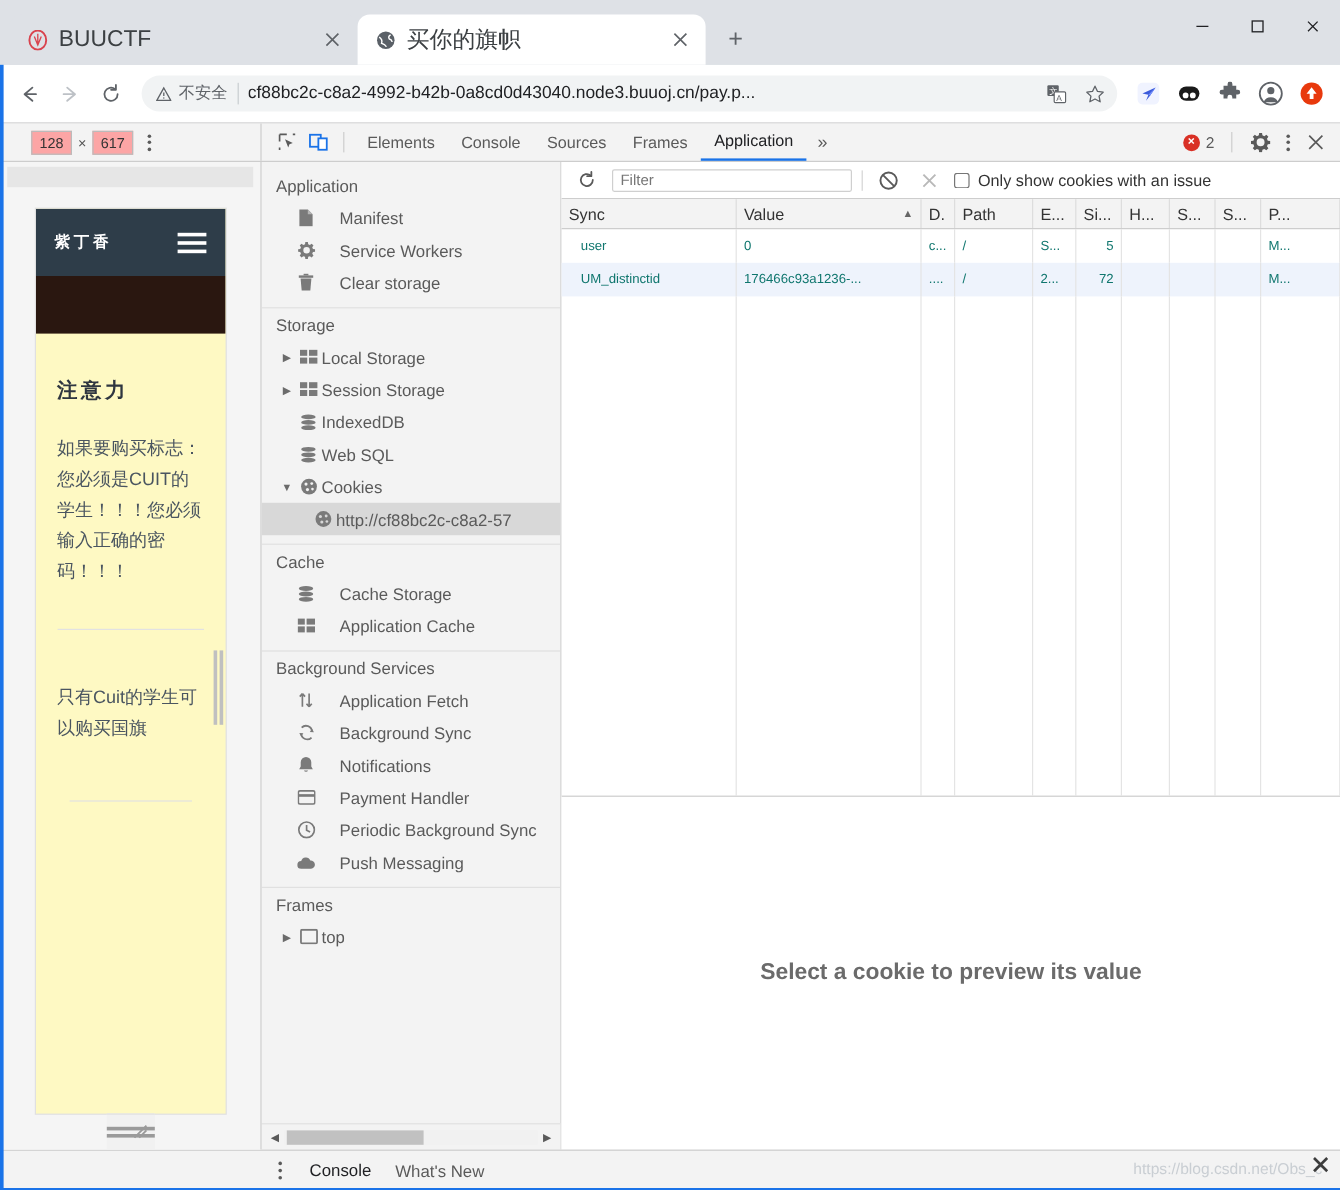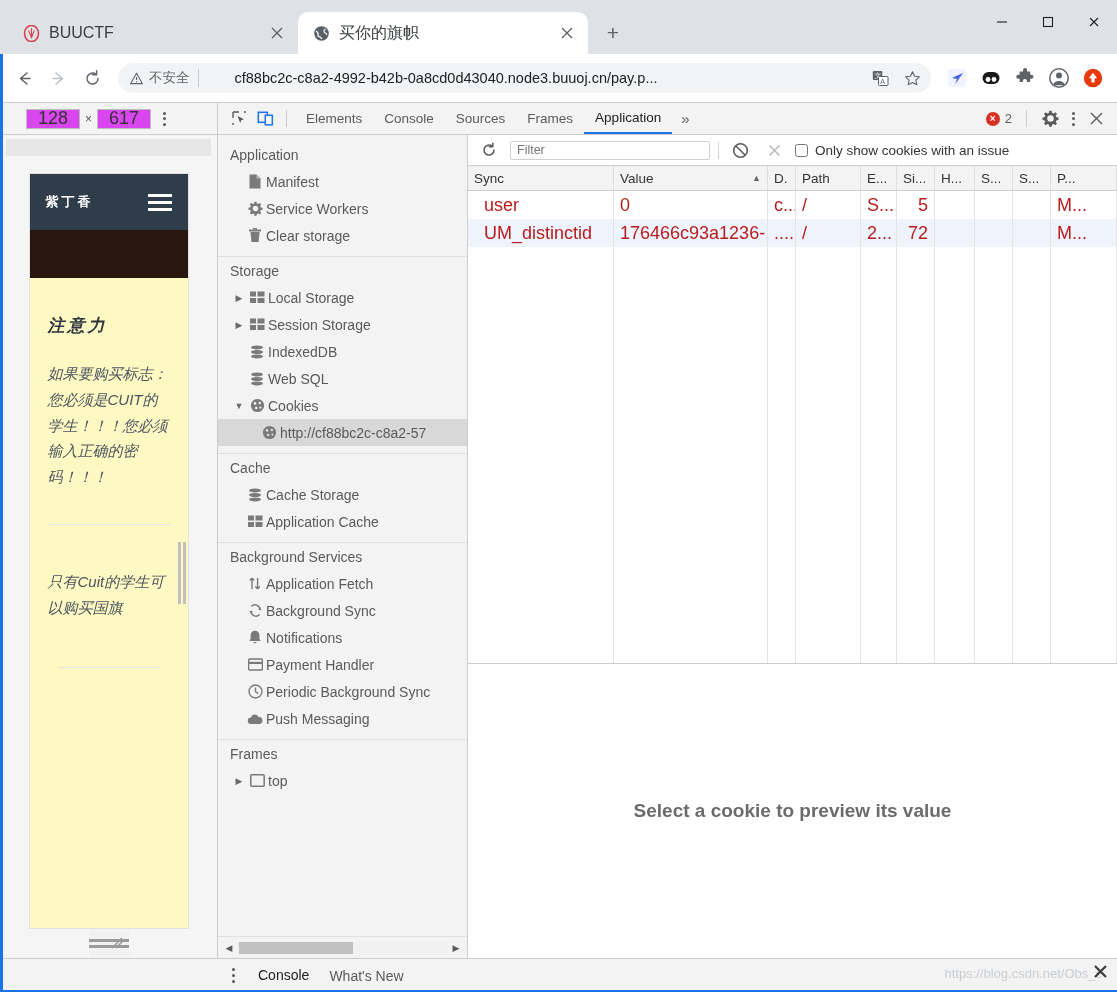--- a/index.html
+++ b/index.html
@@ -11,44 +11,44 @@
 
   
   .browser { width: 1117px; height: 992px; position: relative; display: flex; flex-direction: column; background:#dee1e6; }
 
   .tabstrip { height: 54px; display:flex; align-items:flex-end; background:#dee1e6; position:relative; padding-left:8px; }
   .tab { height:42px; display:flex; align-items:center; gap:9px; padding:0 10px 0 14px;
          border-radius:10px 10px 0 0; font-size:14.5px; color:#3c4043; position:relative; }
   .tab.inactive { width:290px; background:#dee1e6; }
   .tab.active { width:290px; background:#fff; }
   .tab .favicon { width:18px; height:18px; flex:0 0 18px; display:flex; align-items:center; justify-content:center; }
-  .tab .title { flex:1; overflow:hidden; white-space:nowrap; text-overflow:ellipsis; font-size:16px; color:#3c4043;}
+  .tab .title { flex:1; overflow:hidden; white-space:nowrap; text-overflow:ellipsis; font-size:19px; color:#3c4043;}
   .tab .tabclose { width:22px; height:22px; display:flex; align-items:center; justify-content:center; color:#5f6368; font-size:15px;}
   .newtab { width:34px; height:34px; margin:0 0 4px 8px; display:flex; align-items:center; justify-content:center;
             color:#5f6368; font-size:21px; font-weight:300;}
   .wincontrols { position:absolute; right:0; top:0; height:44px; display:flex; }
   .wincontrols div { width:46px; height:44px; display:flex; align-items:center; justify-content:center; color:#202124; }
   .wc-min svg, .wc-max svg, .wc-close svg { display:block; }
 
   .toolbar { height:48px; background:#fff; display:flex; align-items:center; padding:0 8px; gap:2px; }
   .navbtn { width:32px; height:32px; border-radius:50%; display:flex; align-items:center; justify-content:center; color:#5f6368; }
   .navbtn.disabled { color:#bdc1c6; }
   .omnibox { flex:1; height:30px; margin:0 8px; background:#f1f3f4; border-radius:16px;
              display:flex; align-items:center; padding:0 6px 0 12px; gap:6px; min-width:0;}
   .omnibox .warn { display:flex; align-items:center; gap:6px; color:#5f6368; font-size:13.5px; flex:0 0 auto;}
   .omnibox .sep { width:1px; height:18px; background:#c8ccd0; margin:0 2px; }
-  .omnibox .url { flex:1; font-size:14.5px; color:#202124; white-space:nowrap; overflow:hidden;margin-left:28px; }
+  .omnibox .url { flex:1; font-size:14.5px; color:#202124; white-space:nowrap; overflow:hidden; }
   .omnibox .oi { width:26px; height:26px; display:flex; align-items:center; justify-content:center; color:#5f6368; flex:0 0 26px;}
   .ext { width:30px; height:30px; display:flex; align-items:center; justify-content:center; margin:0 1px;}
 
   
   .devtools { flex:1; display:flex; flex-direction:column; background:#fff; border-top:1px solid #cdcdcd; min-height:0;}
   .dt-toolbar { height:32px; display:flex; align-items:center; background:#f3f3f3; border-bottom:1px solid #cdcdcd; }
   .dt-left { width:218px; display:flex; align-items:center; gap:5px; padding-left:26px; border-right:1px solid #cdcdcd; height:100%;}
-  .dimbox { width:54px; height:20px; border:1px solid #bbb; background:#d946ef; font-size:18px; color:#333;
+  .dimbox { width:34px; height:20px; border:1px solid #bbb; background:#fca5a5; font-size:12px; color:#333;
             display:flex; align-items:center; justify-content:center; }
   .dimx { font-size:12px; color:#555; }
   .kebab { width:16px; display:flex; flex-direction:column; align-items:center; gap:2.5px; }
   .kebab i { width:3px; height:3px; background:#5a5a5a; border-radius:50%; display:block;}
   .dt-mid { flex:1; display:flex; align-items:center; height:100%; padding-left:8px; }
   .icbtn { width:26px; height:26px; display:flex; align-items:center; justify-content:center; color:#5a5a5a; }
   .icbtn.on { color:#1a73e8; }
   .vsep { width:1px; height:17px; background:#cdcdcd; margin:0 8px;}
   .dt-tab { height:31px; padding:0 11px; display:flex; align-items:center; font-size:13.5px; color:#5a5a5a; }
   .dt-tab.sel { color:#202124; border-bottom:2px solid #1a73e8; }
@@ -64,21 +64,21 @@
   .devicecol { width:218px; background:#f5f5f5; position:relative; border-right:1px solid #cdcdcd;
                display:flex; flex-direction:column; align-items:center; }
   .ruler { width:205px; height:17px; background:#e6e6e6; margin-top:4px; flex:0 0 17px; }
   .devframe { width:158px; margin-top:18px; background:#fef9c3; position:relative; flex:1;
               box-shadow:0 0 0 1px #e0e0e0; overflow:hidden; }
   .dev-nav { height:56px; background:#2e3d49; display:flex; align-items:center; justify-content:space-between; padding:0 16px;}
   .dev-brand { color:#fff; font-size:13px; font-weight:bold; letter-spacing:3px;}
   .dev-burger { display:flex; flex-direction:column; gap:4px; }
   .dev-burger i { display:block; width:24px; height:3px; background:#fff; }
   .dev-hero { height:48px; background:#2a1710; }
-  .dev-content { padding:36px 18px 0 18px;font-style:italic; }
+  .dev-content { padding:36px 18px 0 18px; }
   .dev-h { font-size:17px; font-weight:bold; color:#2f3640; letter-spacing:3px; margin-bottom:24px;}
   .dev-p { font-size:15px; line-height:1.72; color:#4a5560; word-break:break-all; }
   .dev-hr { border-top:1px solid #e2e2e2; margin:34px 0 44px 0;}
   .dev-hr2 { border-top:1px solid #e2e2e2; margin:46px 10px 0 10px;}
   .dev-scroll { position:absolute; right:2px; top:368px; width:8px; height:62px; }
   .dev-scroll i { position:absolute; top:0; width:3px; height:62px; background:#c0c0c0; }
   .dev-resizebar { height:30px; background:#f1f1f1; border-top:1px solid #e2e2e2;
                    display:flex; align-items:center; justify-content:center; position:relative;}
   .grip { display:flex; flex-direction:column; gap:3px;}
   .grip i { display:block; width:40px; height:3px; background:#9a9a9a;}
@@ -87,40 +87,40 @@
   
   .apppanel { width:250px; background:#f3f3f3; border-right:1px solid #cdcdcd; display:flex; flex-direction:column; min-width:0;}
   .apptree { flex:1; overflow:hidden; padding-top:6px; }
   .grouphdr { font-size:14px; color:#5a5a5a; padding:6px 0 5px 12px; }
   .titem { height:27px; display:flex; align-items:center; font-size:14px; color:#5a5a5a; padding-left:12px; white-space:nowrap;}
   .titem.sel { background:#d8d8d8; }
   .twisty { width:14px; flex:0 0 14px; display:flex; align-items:center; justify-content:center; color:#6b6b6b; font-size:9px;}
   .twisty.empty { visibility:hidden; }
   .tico { width:22px; flex:0 0 22px; display:flex; align-items:center; justify-content:center; color:#6b6b6b;}
   .tlabel { overflow:hidden; text-overflow:clip; }
-  .indent { padding-left:26px; }
+  .indent { padding-left:26px;gap:17px; }
   .groupsep { border-top:1px solid #e0e0e0; margin:7px 0 0 0;}
   .hscroll { height:22px; background:#f3f3f3; border-top:1px solid #e0e0e0; display:flex; align-items:center; padding:0 3px;}
   .hs-arrow { width:16px; text-align:center; color:#5a5a5a; font-size:9px;}
   .hs-track { flex:1; height:12px; background:#f1f1f1; position:relative;}
   .hs-thumb { position:absolute; left:2px; top:0; width:114px; height:12px; background:#c1c1c1;}
 
   
   .cookiesarea { flex:1; display:flex; flex-direction:column; min-width:0; background:#fff;}
   .ck-toolbar { height:31px; display:flex; align-items:center; gap:8px; padding:0 8px; border-bottom:1px solid #cdcdcd; background:#fff;}
   .ck-filter { width:200px; height:19px; border:1px solid #cfcfcf; border-radius:2px; background:#fff;
                font-size:12.5px; color:#999; padding:0 6px; display:flex; align-items:center;}
   .ck-filter input { border:none; outline:none; width:100%; font-size:12.5px; font-family:inherit; color:#333; background:transparent;}
   .tsep { width:1px; height:17px; background:#d4d4d4; }
   .ck-chk { display:flex; align-items:center; gap:7px; font-size:13.5px; color:#333;}
   .ck-chk input { width:13px; height:13px; }
 
   .gridhdr { height:25px; display:flex; background:#f3f3f3; border-bottom:1px solid #cdcdcd; font-size:13.5px; color:#333;}
   .gh { display:flex; align-items:center; padding:0 6px; border-right:1px solid #ddd; overflow:hidden; white-space:nowrap;}
-  .row { height:28px; display:flex; font-size:18px; color:#b91c1c; }
+  .row { height:28px; display:flex; font-size:11px; color:#0f766e; }
   .row.alt { background:#eef3fc; }
   .cell { display:flex; align-items:center; padding:0 6px; border-right:1px solid #e4e4e4; overflow:hidden; white-space:nowrap;}
   .cell.num { justify-content:flex-end; }
   .cell.pad { padding-left:16px; }
   .gridfill { flex:0 0 auto; height:416px; display:flex; }
   .gfcol { border-right:1px solid #e4e4e4; height:100%;}
   .sortarrow { margin-left:auto; font-size:9px; color:#666;}
 
   .previewpane { flex:1; border-top:1px solid #cdcdcd; display:flex; align-items:center; justify-content:center;
                  background:#fff; }

